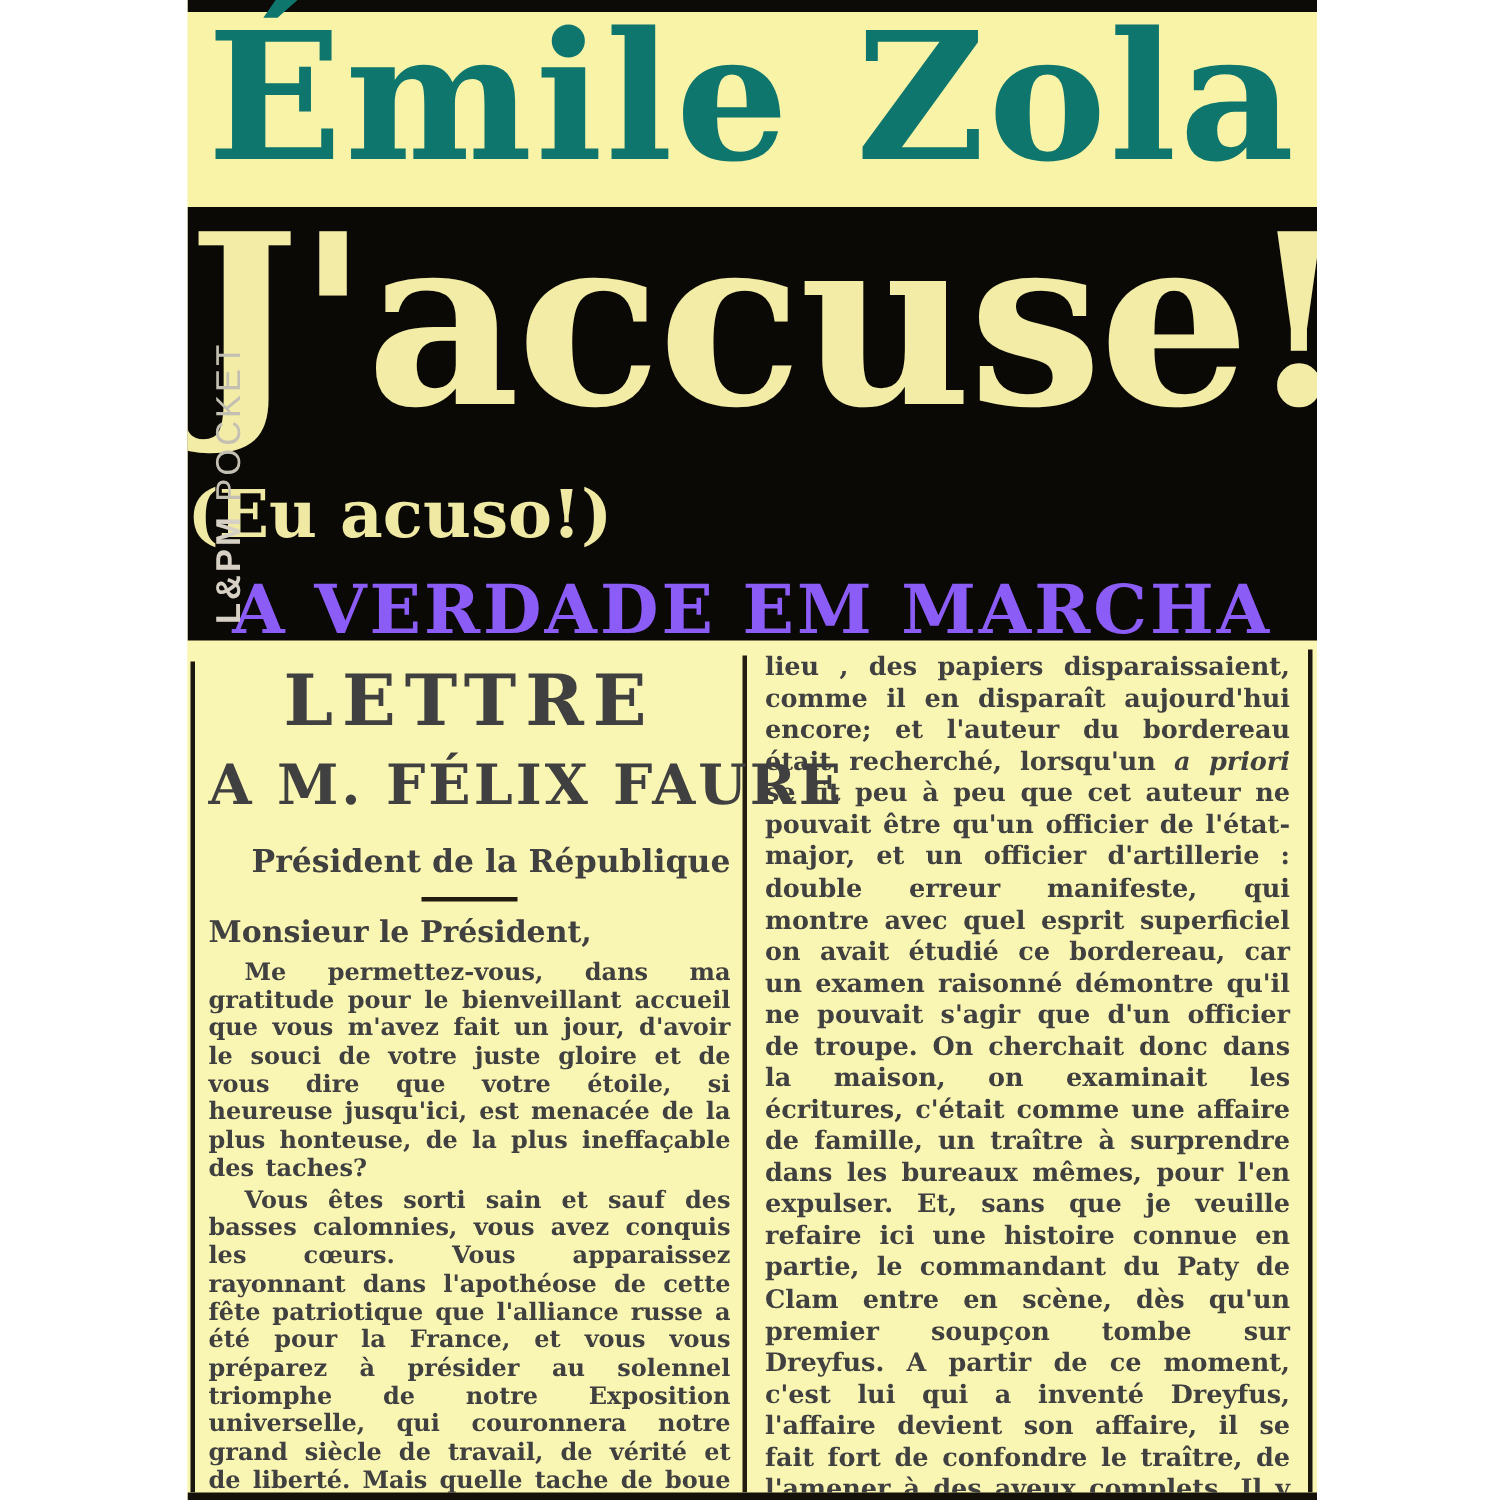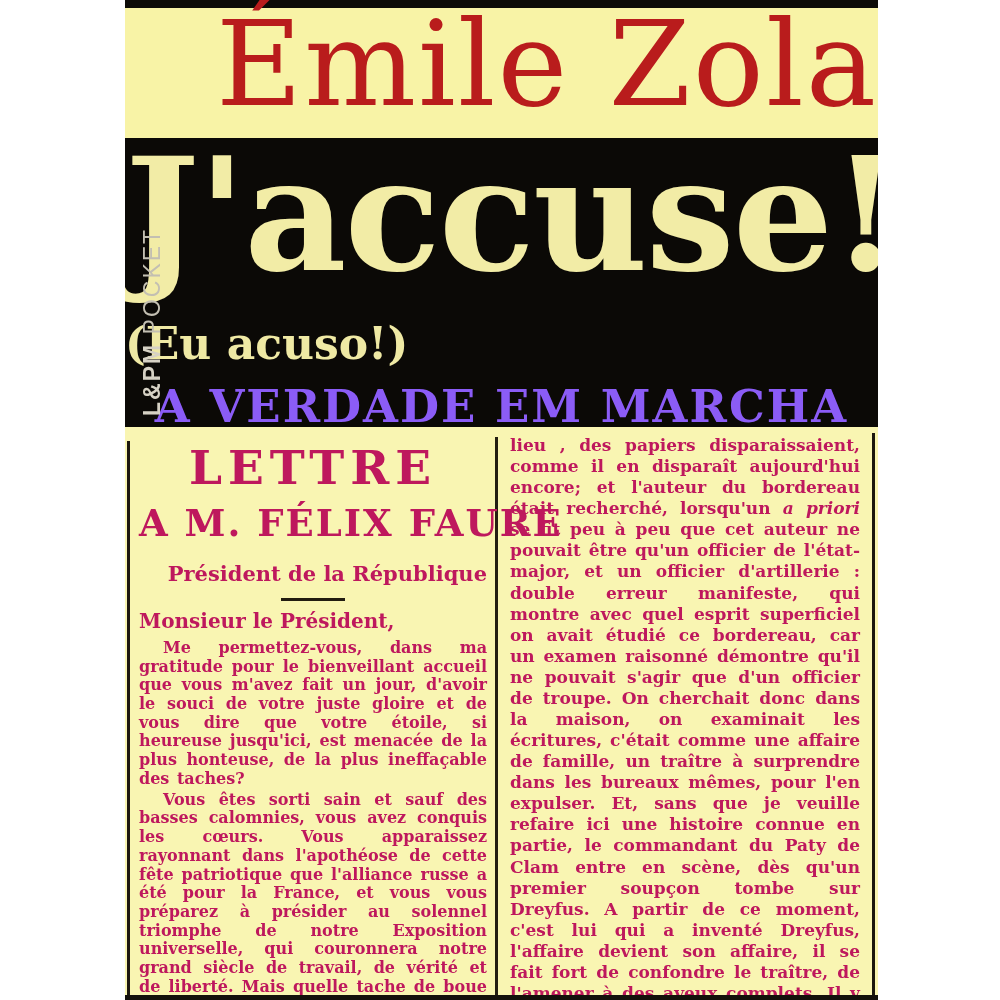--- a/index.html
+++ b/index.html
@@ -8,22 +8,22 @@
     font-family:"DejaVu Serif", serif;overflow:hidden;
   }
   .cover{
     position:absolute;left:125px;top:0;width:753px;height:1000px;
     background:#f8f3a6;overflow:hidden;
   }
   .top-strip{position:absolute;top:0;left:0;width:100%;height:8px;background:#0d0b07;}
   .bottom-strip{position:absolute;bottom:0;left:0;width:100%;height:5px;background:#14110b;}
 
   .author{
-    position:absolute;top:2px;left:0;width:100%;text-align:right;
-    font-size:118px;line-height:1.06;font-weight:normal;color:#b91c1c;
+    position:absolute;top:2px;left:0;width:100%;text-align:center;
+    font-size:118px;line-height:1.06;font-weight:bold;color:#0f766e;
     letter-spacing:2px;z-index:5;white-space:nowrap;
   }
 
   .band{
     position:absolute;top:138px;left:0;width:100%;height:289px;
     background:#0b0906;z-index:1;
   }
   .title{
     position:absolute;top:128px;left:0;width:100%;text-align:left;
     font-size:158px;line-height:1.1;font-weight:bold;color:#f2eca6;
@@ -42,21 +42,21 @@
     position:absolute;left:14px;top:416px;transform:rotate(-90deg);
     transform-origin:0 0;white-space:nowrap;z-index:4;
     font-family:"Liberation Sans", sans-serif;font-size:23px;
     color:#d6d1c4;letter-spacing:2px;
   }
   .spine .bold{font-weight:bold;}
   .spine .light{font-weight:normal;color:#c3bfb2;}
 
   .news{
     position:absolute;top:427px;left:0;width:100%;height:568px;
-    background:#f9f5b2;overflow:hidden;color:#be185d;
+    background:#f9f5b2;overflow:hidden;color:#404040;
   }
   .rule-left{position:absolute;left:2px;top:14px;bottom:0;width:3px;background:#1c170e;}
   .rule-right{position:absolute;right:3px;top:6px;bottom:0;width:3px;background:#1c170e;}
   .rule-mid{position:absolute;left:370px;top:10px;bottom:0;width:3px;background:#241e12;}
 
   .col-left{position:absolute;left:14px;top:10px;width:348px;}
   .col-right{position:absolute;left:385px;top:8px;width:350px;}
 
   .headline1{
     text-align:center;font-size:47px;font-weight:bold;letter-spacing:6px;

